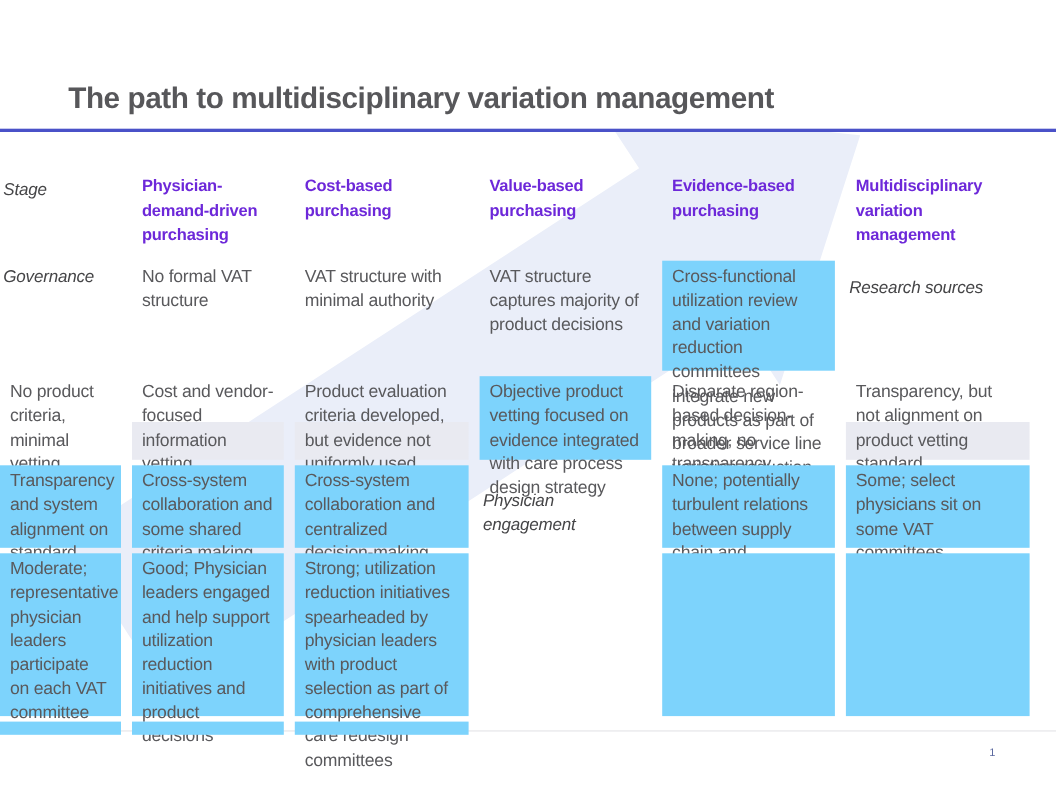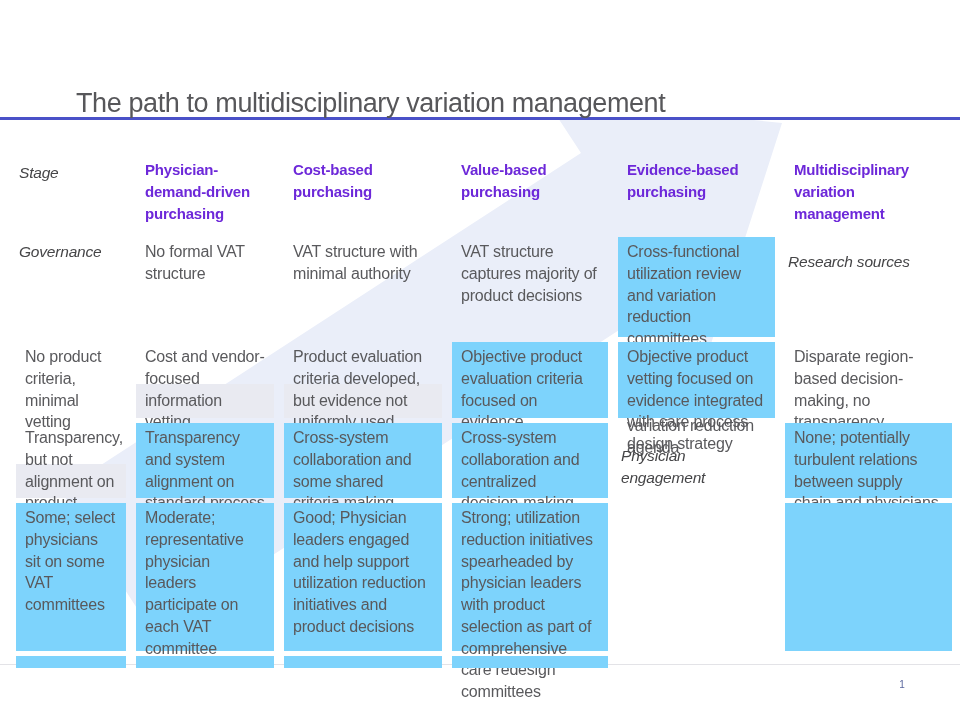--- a/index.html
+++ b/index.html
@@ -3,26 +3,26 @@
 <meta charset="utf-8">
 <style>
   html,body{margin:0;padding:0;width:960px;height:720px;background:#ffffff;
     font-family:"Liberation Sans",sans-serif;overflow:hidden}
   .slide{position:absolute;left:0;top:0;width:960px;height:720px;background:#fff;overflow:hidden}
 
   
   .arrow-bg{position:absolute;left:0;top:120px;z-index:0}
 
   
-  .title{position:absolute;left:62px;top:74px;margin:14px;z-index:3;
-    font-size:27px;font-weight:normal;color:#57575a;letter-spacing:-0.4px;white-space:nowrap}
+  .title{position:absolute;left:62px;top:74px;margin:0;z-index:3;
+    font-size:27px;font-weight:bold;color:#57575a;letter-spacing:-0.4px;white-space:nowrap}
   .title-rule{position:absolute;left:0;top:117px;width:960px;height:3px;background:#4a51c8;z-index:2}
 
   
-  .table{position:absolute;left:16px;top:150px;z-index:1;display:grid;
+  .table{position:absolute;left:0;top:150px;z-index:1;display:grid;
     grid-template-columns:110px 138px 158px 156px 157px 167px;
     grid-template-rows:82px 100px 76px 75px 148px 12px;
     column-gap:10px;row-gap:5px}
   .cell{padding:4px 9px;font-size:16px;line-height:1.36;color:#59595c;letter-spacing:-0.2px}
   .head{font-size:15px;font-weight:bold;line-height:1.45;color:#6d28d9;padding-top:9px}
   .label{font-style:italic;font-size:15.5px;line-height:1.45;color:#454547;padding-left:3px}
   .p-stage{padding-top:12px}.p-gov{padding-top:4px}.p-res{padding-top:14px}
   .p-sys{padding-top:17px}.p-phys{padding-top:22px}
   .f{background:#7dd3fc}
   .fh{background:linear-gradient(to bottom,transparent 0 55%,#e9eaf1 55%)}
@@ -58,21 +58,20 @@
     <div class="cell label p-gov">Governance</div>
     <div class="cell">No formal VAT structure</div>
     <div class="cell">VAT structure with minimal authority</div>
     <div class="cell">VAT structure captures majority of product decisions</div>
     <div class="cell f">Cross-functional utilization review and variation reduction committees integrate new products as part of broader service line variation reduction agenda</div>
 
     <div class="cell label p-res">Research sources</div>
     <div class="cell">No product criteria, minimal vetting</div>
     <div class="cell fh">Cost and vendor-focused information vetting</div>
     <div class="cell fh">Product evaluation criteria developed, but evidence not uniformly used</div>
-    <div class="cell f">Objective product evaluation criteria focused on evidence</div>
     <div class="cell f">Objective product vetting focused on evidence integrated with care process design strategy</div>
 
     <div class="cell">Disparate region-based decision-making, no transparency</div>
     <div class="cell fh">Transparency, but not alignment on product vetting standard</div>
     <div class="cell f">Transparency and system alignment on standard process and vetting approach</div>
     <div class="cell f">Cross-system collaboration and some shared criteria making</div>
     <div class="cell f">Cross-system collaboration and centralized decision-making</div>
 
     <div class="cell label p-phys">Physician engagement</div>
     <div class="cell f">None; potentially turbulent relations between supply chain and physicians</div>

